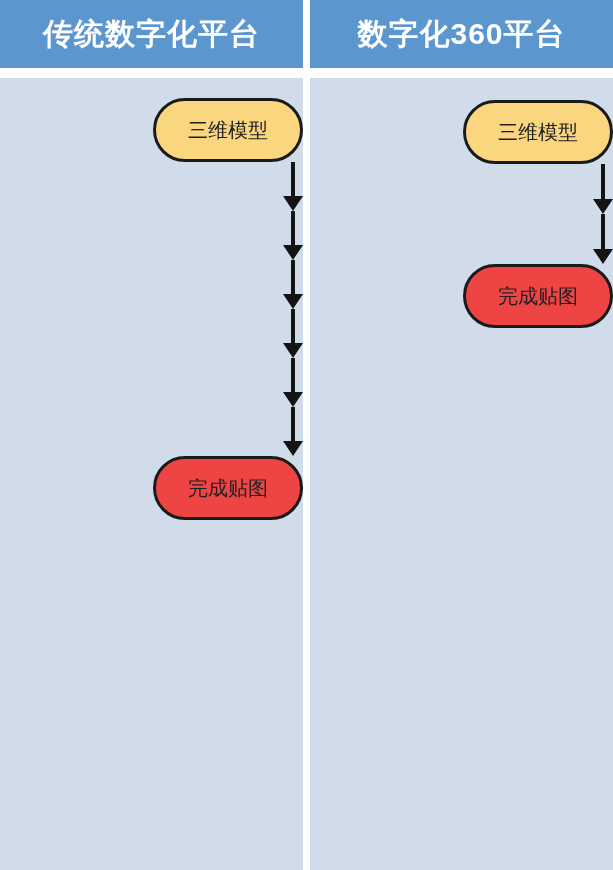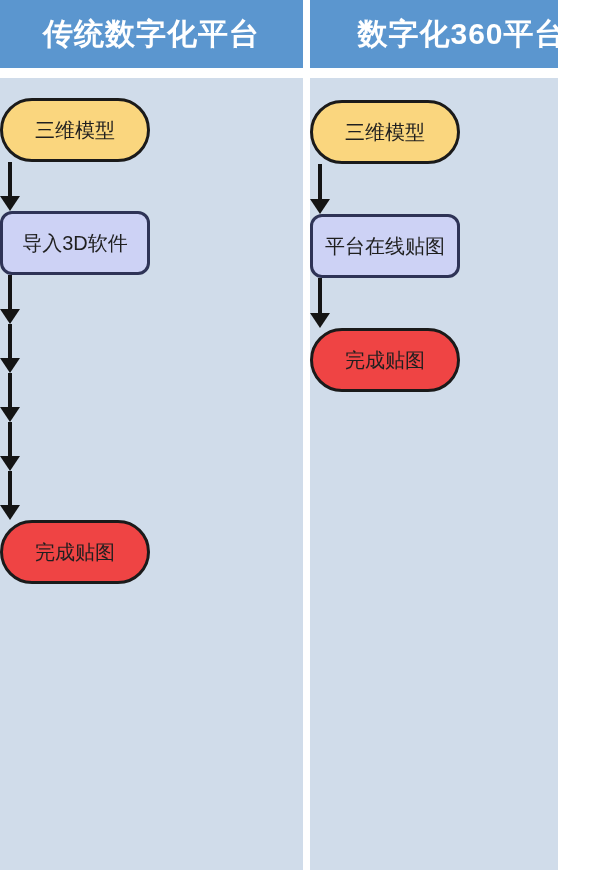--- a/index.html
+++ b/index.html
@@ -1,21 +1,21 @@
 <!DOCTYPE html>
 <html><head>
 <meta charset="utf-8">
 <style>
   * { margin: 0; padding: 0; box-sizing: border-box; }
   html, body { background: #ffffff; }
   body { font-family: "Liberation Sans", "DejaVu Sans", sans-serif; }
 
   .page {
     position: relative;
-    width: 558px;
+    width: 613px;
     height: 870px;
     background: #ffffff; 
     overflow: hidden;
   }
 
   .col {
     position: absolute;
     top: 0;
     bottom: 0;
     width: 303px;
@@ -36,21 +36,21 @@
     justify-content: center;
     letter-spacing: 1px;
   }
 
   .col-body {
     position: absolute;
     top: 78px; left: 0; right: 0; bottom: 0;
     background: #d0dcea;
     display: flex;
     flex-direction: column;
-    align-items: flex-start;
+    align-items: flex-end;
   }
   .col-left  .col-body { padding-top: 20px; }
   .col-right .col-body { padding-top: 22px; }
 
   .node {
     width: 150px;
     height: 64px;
     flex: 0 0 64px;
     display: flex;
     align-items: center;
@@ -96,21 +96,20 @@
     <div class="col-header">传统数字化平台</div>
     <div class="col-body">
 
       <div class="node pill fill-orange">三维模型</div>
 
       <div class="arrow">
         <div class="line"></div>
           <div class="head"></div>
       </div>
 
-      <div class="node rect fill-lavender">导入3D软件</div>
 
       <div class="arrow">
         <div class="line"></div>
           <div class="head"></div>
       </div>
 
 
       <div class="arrow">
         <div class="line"></div>
           <div class="head"></div>
@@ -143,21 +142,20 @@
     <div class="col-header">数字化360平台</div>
     <div class="col-body">
 
       <div class="node pill fill-orange">三维模型</div>
 
       <div class="arrow">
         <div class="line"></div>
           <div class="head"></div>
       </div>
 
-      <div class="node rect fill-lavender">平台在线贴图</div>
 
       <div class="arrow">
         <div class="line"></div>
           <div class="head"></div>
       </div>
 
       <div class="node pill fill-green">完成贴图</div>
 
     </div>
   </div>

